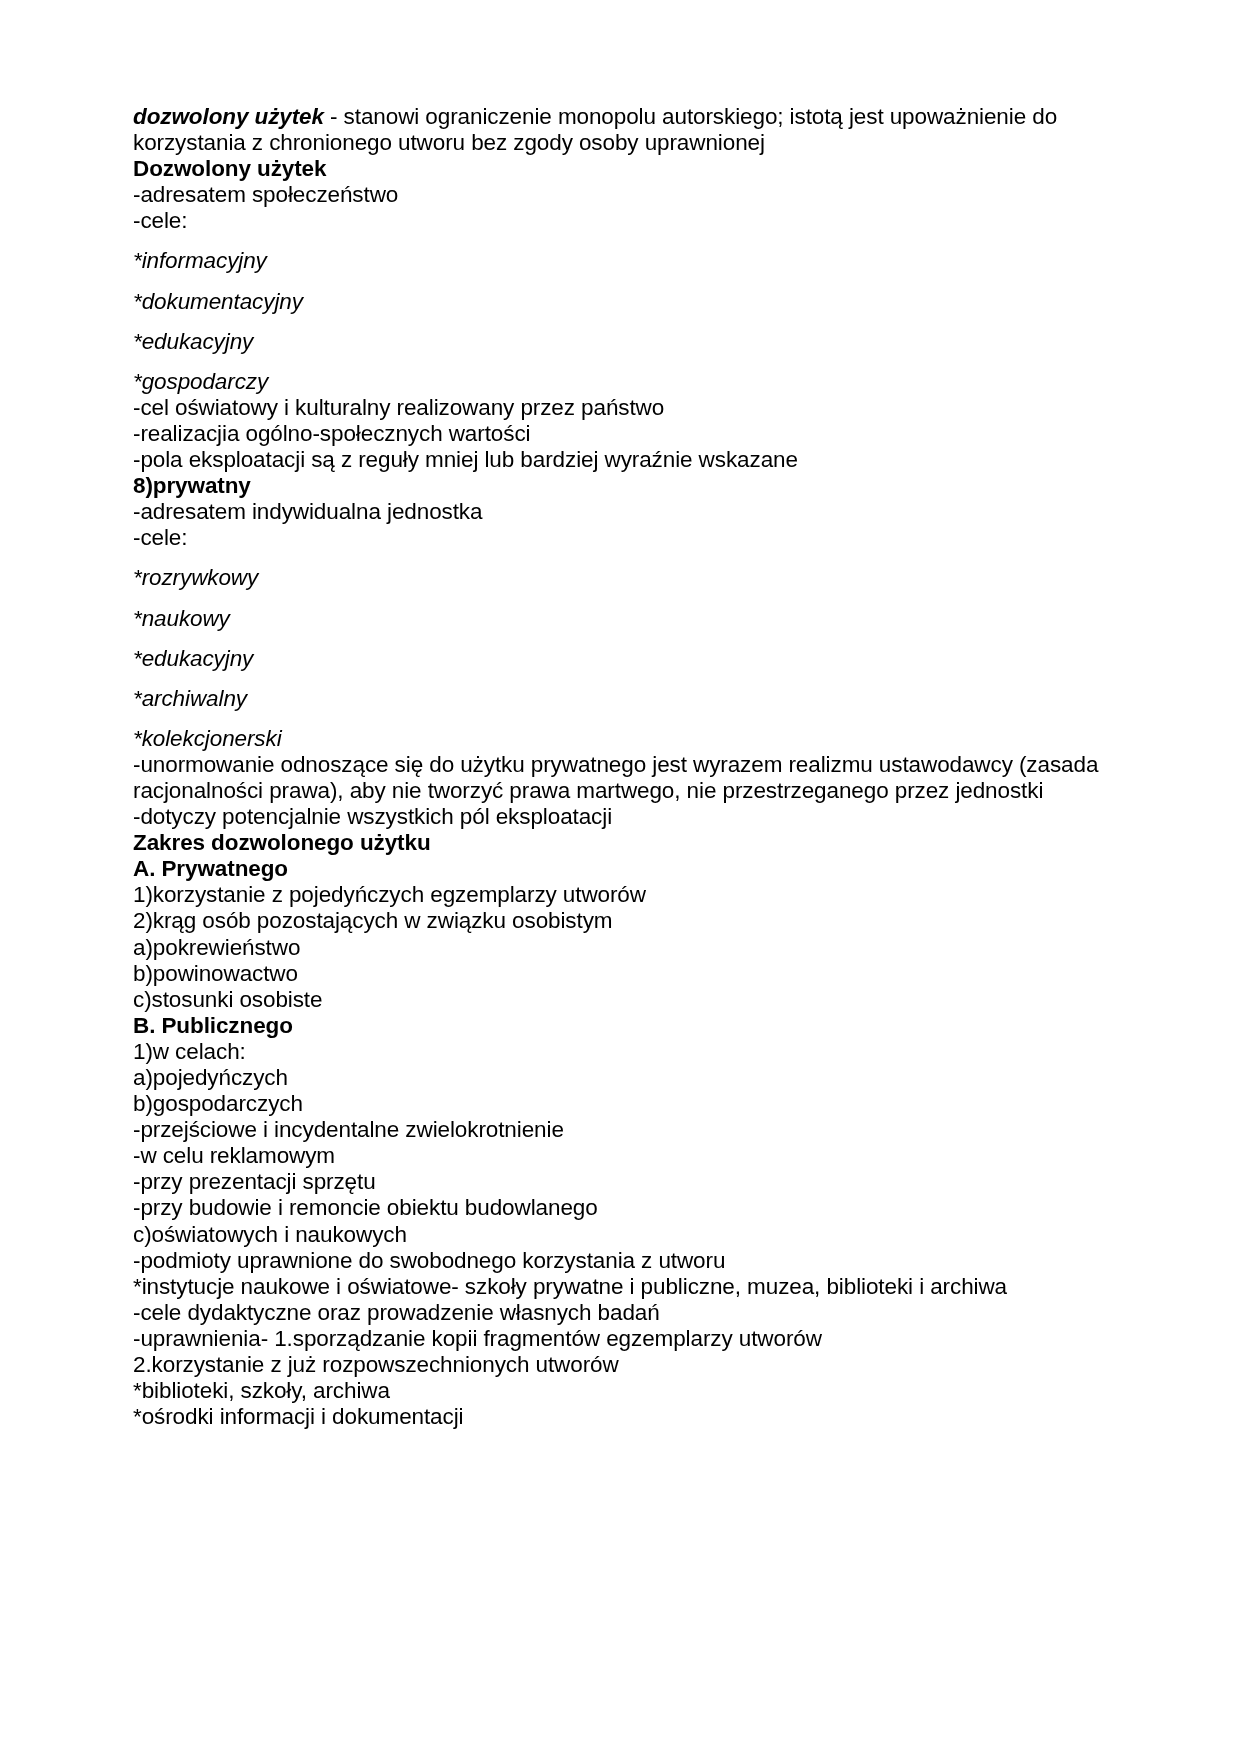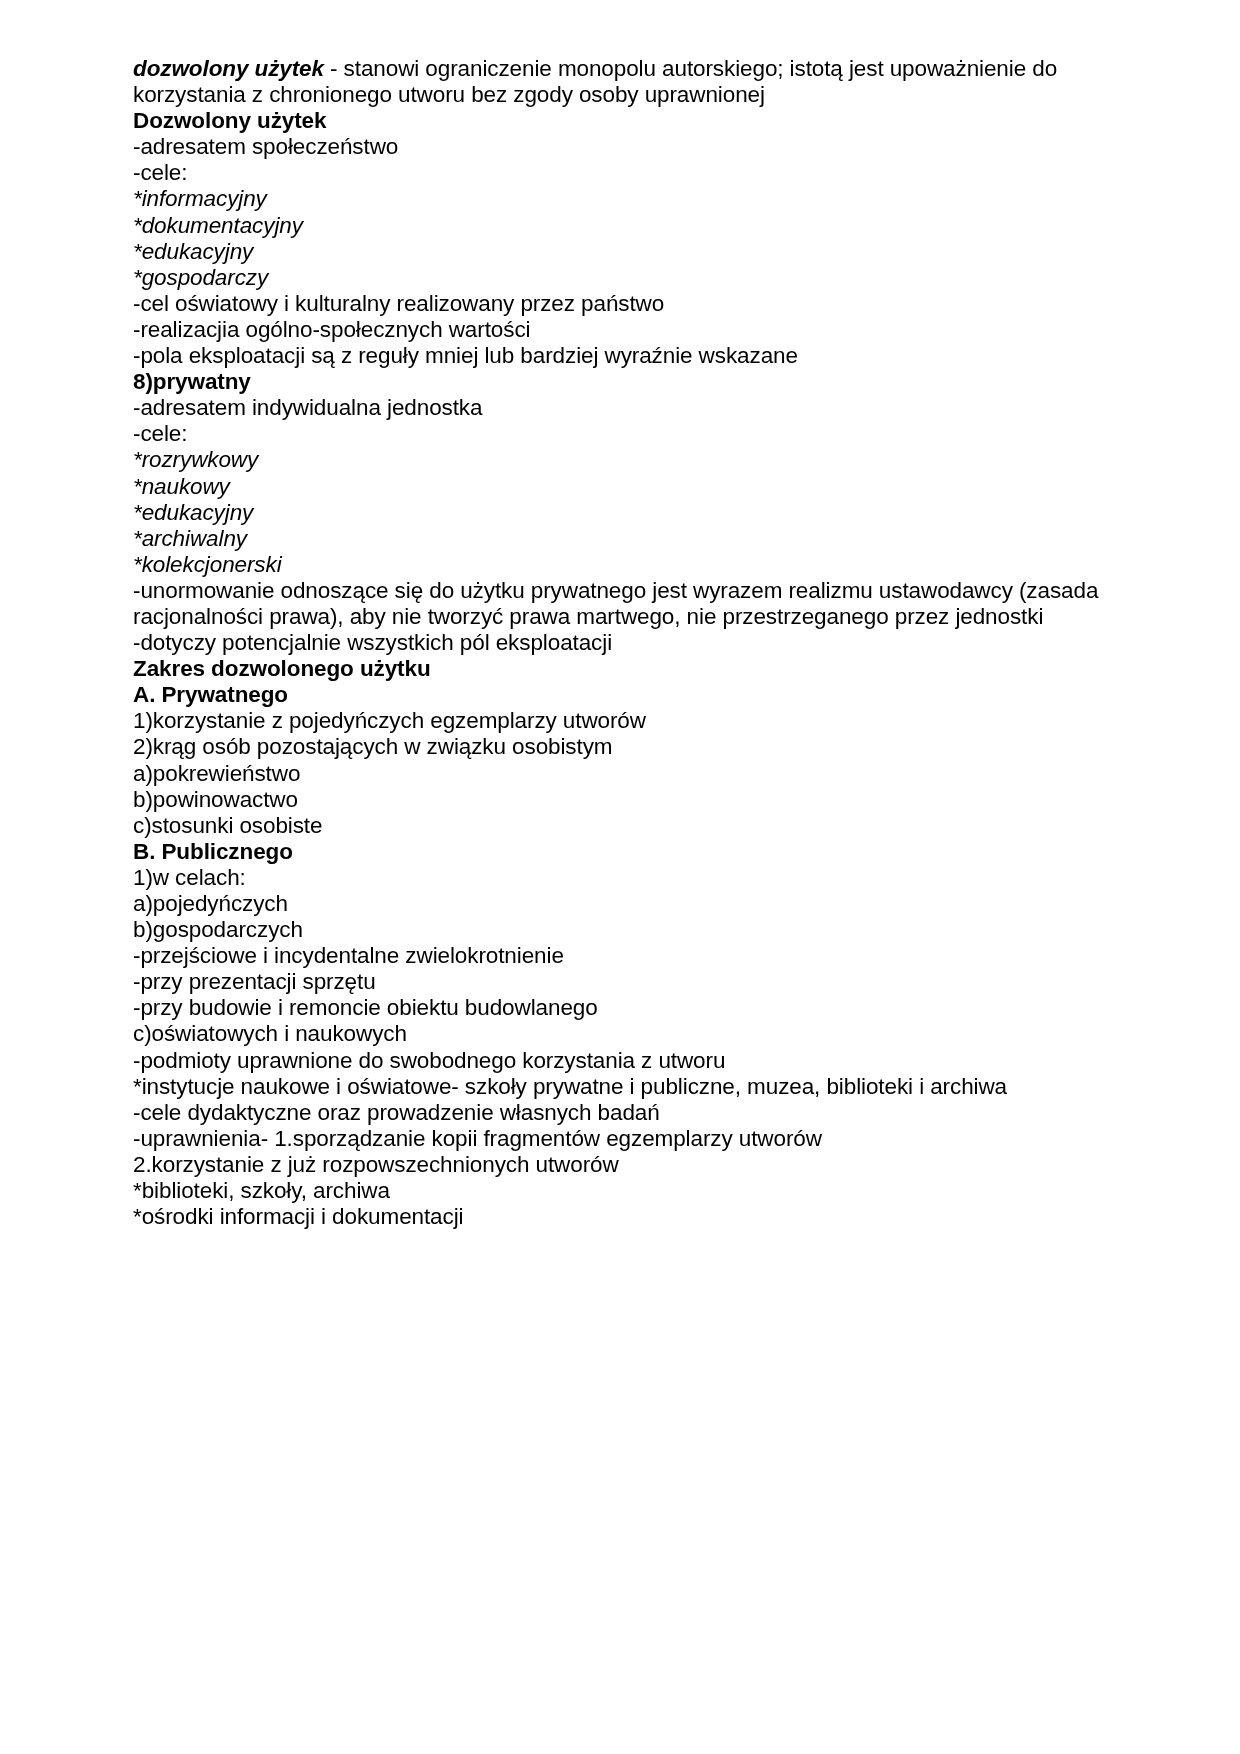--- a/index.html
+++ b/index.html
@@ -11,34 +11,34 @@
     width: 1240px;
     height: 1754px;
     font-family: "Liberation Sans", sans-serif;
     color: #000000;
   }
   .page {
     position: relative;
     width: 1240px;
     height: 1456px;
     box-sizing: border-box;
-    padding: 56px 120px 0 133px;
+    padding: 104px 120px 0 133px;
   }
   .doc-body {
     font-size: 22.5px;
     line-height: 1.16;
     letter-spacing: -0.1px;
   }
   .line {
     margin: 0;
     padding: 0;
     white-space: pre-wrap;
   }
   .b { font-weight: bold; }
-  .i { font-style: italic; }
+  .i { font-style: italic; margin-top: 14px; }
   .bi { font-weight: bold; font-style: italic; }
   .u { }
   .para {
     margin: 0;
     padding: 0;
     white-space: normal;
   }
 </style>
 </head>
 <body>
@@ -77,20 +77,21 @@
     <p class="line">a)pokrewieństwo</p>
     <p class="line">b)powinowactwo</p>
     <p class="line">c)stosunki osobiste</p>
     <p class="line b">B. Publicznego</p>
 
     <p class="para"><span class="u">1)w celach</span><span>:</span></p>
 
     <p class="line">a)pojedyńczych</p>
     <p class="line">b)gospodarczych</p>
     <p class="line">-przejściowe i incydentalne zwielokrotnienie</p>
+    <p class="line">-w celu reklamowym</p>
     <p class="line">-przy prezentacji sprzętu</p>
     <p class="line">-przy budowie i remoncie obiektu budowlanego</p>
     <p class="line">c)oświatowych i naukowych</p>
     <p class="line">-podmioty uprawnione do swobodnego korzystania z utworu</p>
 
     <p class="para">*instytucje naukowe i oświatowe- szkoły prywatne i publiczne, muzea, biblioteki i archiwa</p>
 
     <p class="line">-cele dydaktyczne oraz prowadzenie własnych badań</p>
     <p class="line">-uprawnienia- 1.sporządzanie kopii fragmentów egzemplarzy utworów</p>
     <p class="line">2.korzystanie z już rozpowszechnionych utworów</p>

